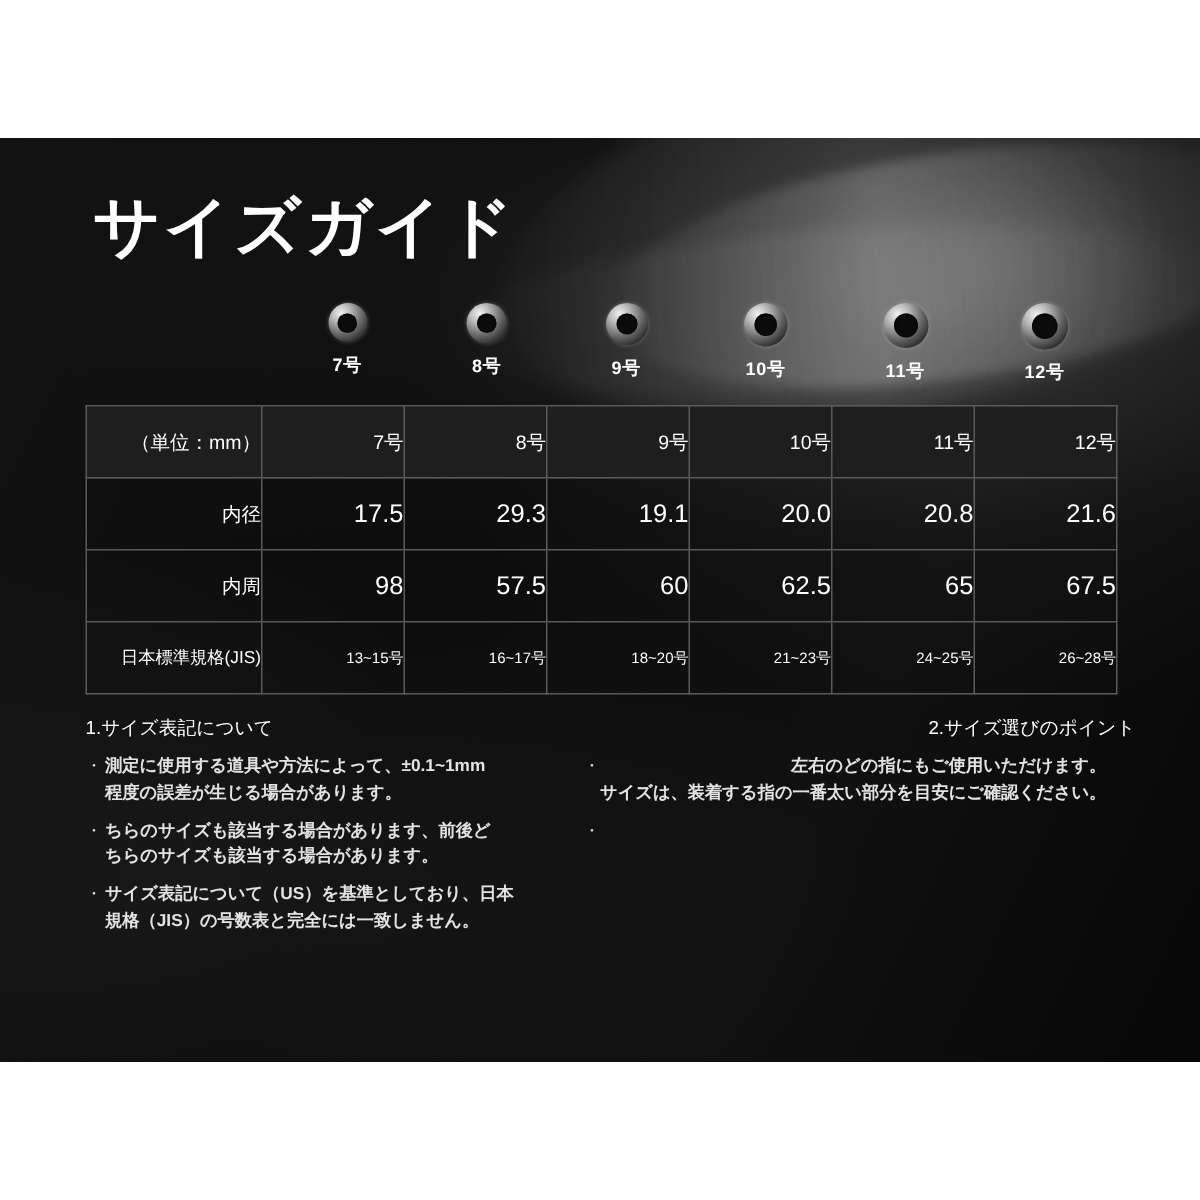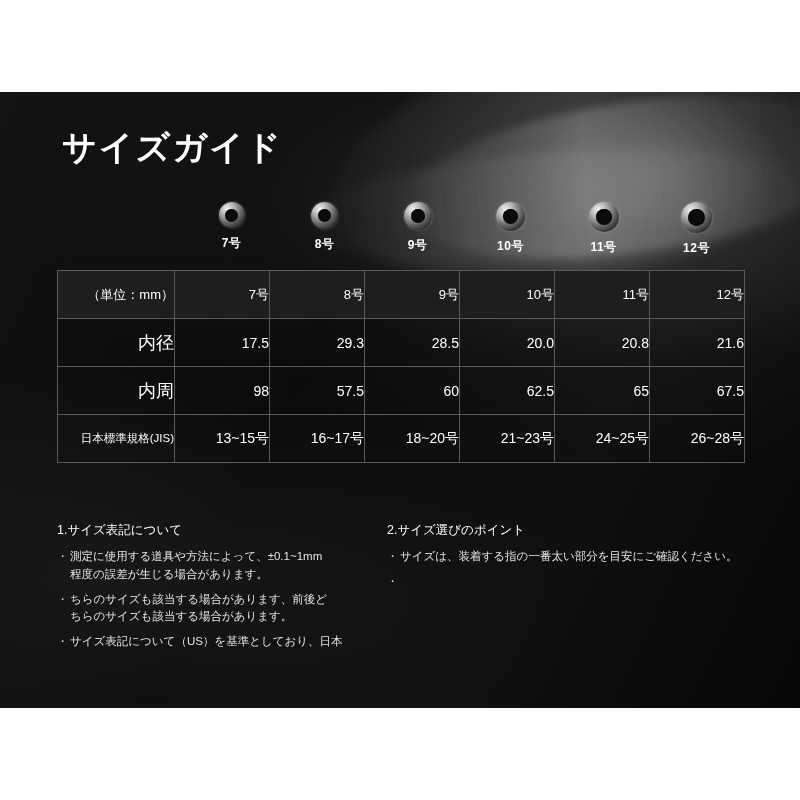--- a/index.html
+++ b/index.html
@@ -63,21 +63,21 @@
     left: 470px; top: -30px; width: 380px; height: 220px;
     background: radial-gradient(closest-side, rgba(255,255,255,0.13), rgba(255,255,255,0) 70%);
     filter: blur(8px);
   }
 
   .title {
     position: absolute;
     left: 62px;
     top: 38px;
     color: #ffffff;
-    font-size: 34px;
+    font-size: 44px;
     font-weight: bold;
     letter-spacing: 2px;
     line-height: 1;
   }
 
   
   .rings {
     position: absolute;
     left: 185px;
     top: 110px;
@@ -128,73 +128,72 @@
     color: #ffffff;
     font-size: 14px;
     font-weight: normal;
     padding: 0;
   }
   .table tr:first-child td {
     background: #1e1e1e;
     font-size: 13px;
   }
   .table td.rowhead {
-    font-size: 18px;
+    font-size: 13px;
     width: 116px;
   }
   .table td.unit {
     font-size: 12px;
   }
   .table td.jis-head {
     font-size: 11.5px;
   }
   .table td.val {
-    font-size: 14px;
+    font-size: 17px;
   }
   .table td.jis {
-    font-size: 14px;
+    font-size: 10px;
   }
 
   
   .notes {
     position: absolute;
     left: 57px;
     top: 385px;
     width: 700px;
     display: flex;
     color: #e8e8e8;
   }
   .notes-col {
     width: 50%;
   }
   .notes-col.left { width: 330px; }
-  .notes-col.right { width: 370px; }
+  .notes-col.right { width: 370px; text-align: right; }
   .notes-title {
     font-size: 12.5px;
     color: #ffffff;
     margin-bottom: 9px;
-    margin-top: 45px;
   }
   .note-item {
     display: flex;
     margin-bottom: 7px;
     line-height: 1.55;
   }
   .note-bullet {
     width: 13px;
     flex: 0 0 13px;
     font-size: 11px;
     color: #dcdcdc;
     line-height: 1.55;
   }
   .note-text {
     font-size: 11.5px;
     color: #e3e3e3;
   }
-  .note-text .ln { display: block; }
+  .note-text .ln { display: block; font-weight: bold; }
 </style>
 </head>
 <body>
 
 <div class="page">
   <div class="card">
     <div class="glow"></div>
     <div class="swoosh a"></div>
     <div class="swoosh b"></div>
     <div class="swoosh c"></div>
@@ -248,21 +247,21 @@
           <td>8号</td>
           <td>9号</td>
           <td>10号</td>
           <td>11号</td>
           <td>12号</td>
         </tr>
         <tr>
           <td class="rowhead">内径</td>
           <td class="val">17.5</td>
           <td class="val">29.3</td>
-          <td class="val">28.5</td>
+          <td class="val">19.1</td>
           <td class="val">20.0</td>
           <td class="val">20.8</td>
           <td class="val">21.6</td>
         </tr>
         <tr>
           <td class="rowhead">内周</td>
           <td class="val">98</td>
           <td class="val">57.5</td>
           <td class="val">60</td>
           <td class="val">62.5</td>
@@ -298,30 +297,32 @@
           <div class="note-text">
             <span class="ln">ちらのサイズも該当する場合があります、前後ど</span>
             <span class="ln">ちらのサイズも該当する場合があります。</span>
           </div>
         </div>
 
         <div class="note-item">
           <div class="note-bullet">・</div>
           <div class="note-text">
             <span class="ln">サイズ表記について（US）を基準としており、日本</span>
+            <span class="ln">規格（JIS）の号数表と完全には一致しません。</span>
           </div>
         </div>
       </div>
 
       <div class="notes-col right">
         <div class="notes-title">2.サイズ選びのポイント</div>
 
         <div class="note-item">
           <div class="note-bullet">・</div>
           <div class="note-text">
+            <span class="ln">左右のどの指にもご使用いただけます。</span>
             <span class="ln">サイズは、装着する指の一番太い部分を目安にご確認ください。</span>
           </div>
         </div>
 
         <div class="note-item">
           <div class="note-bullet">・</div>
           <div class="note-text">
           </div>
         </div>
       </div>

